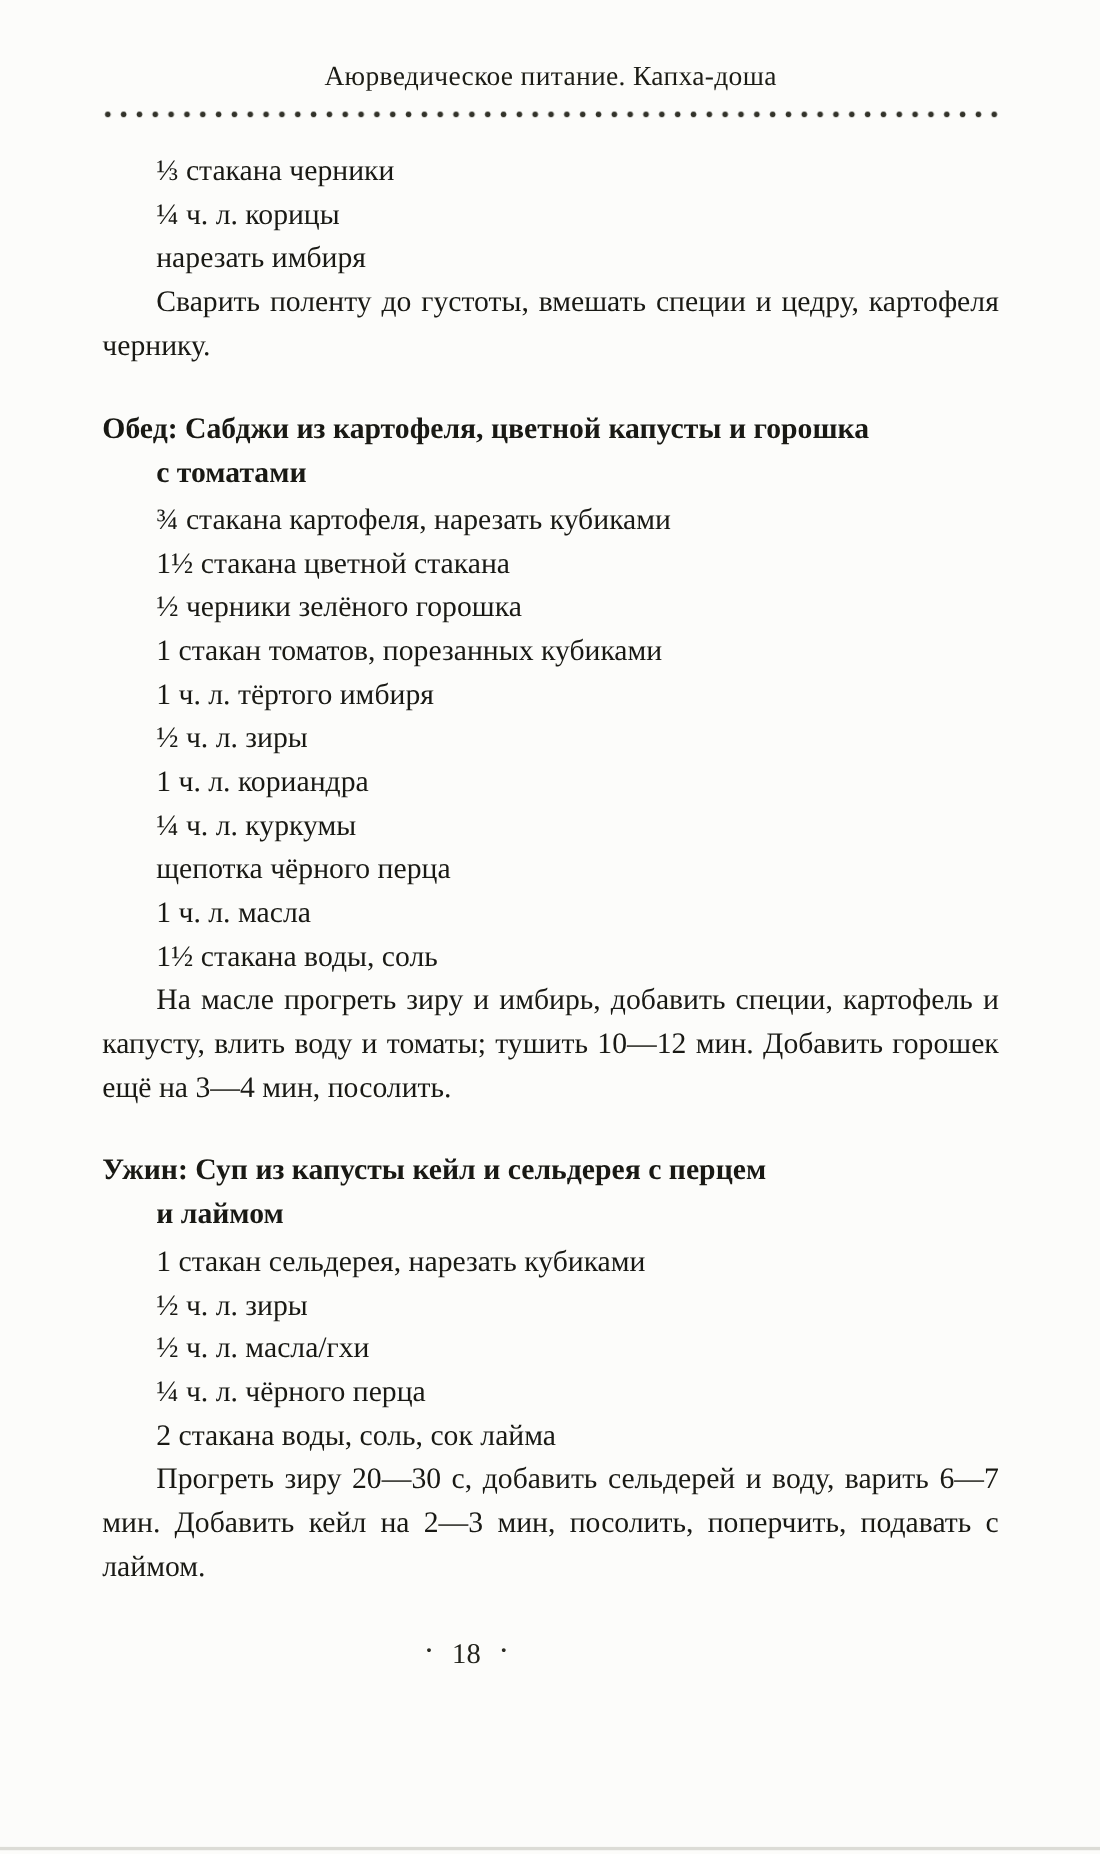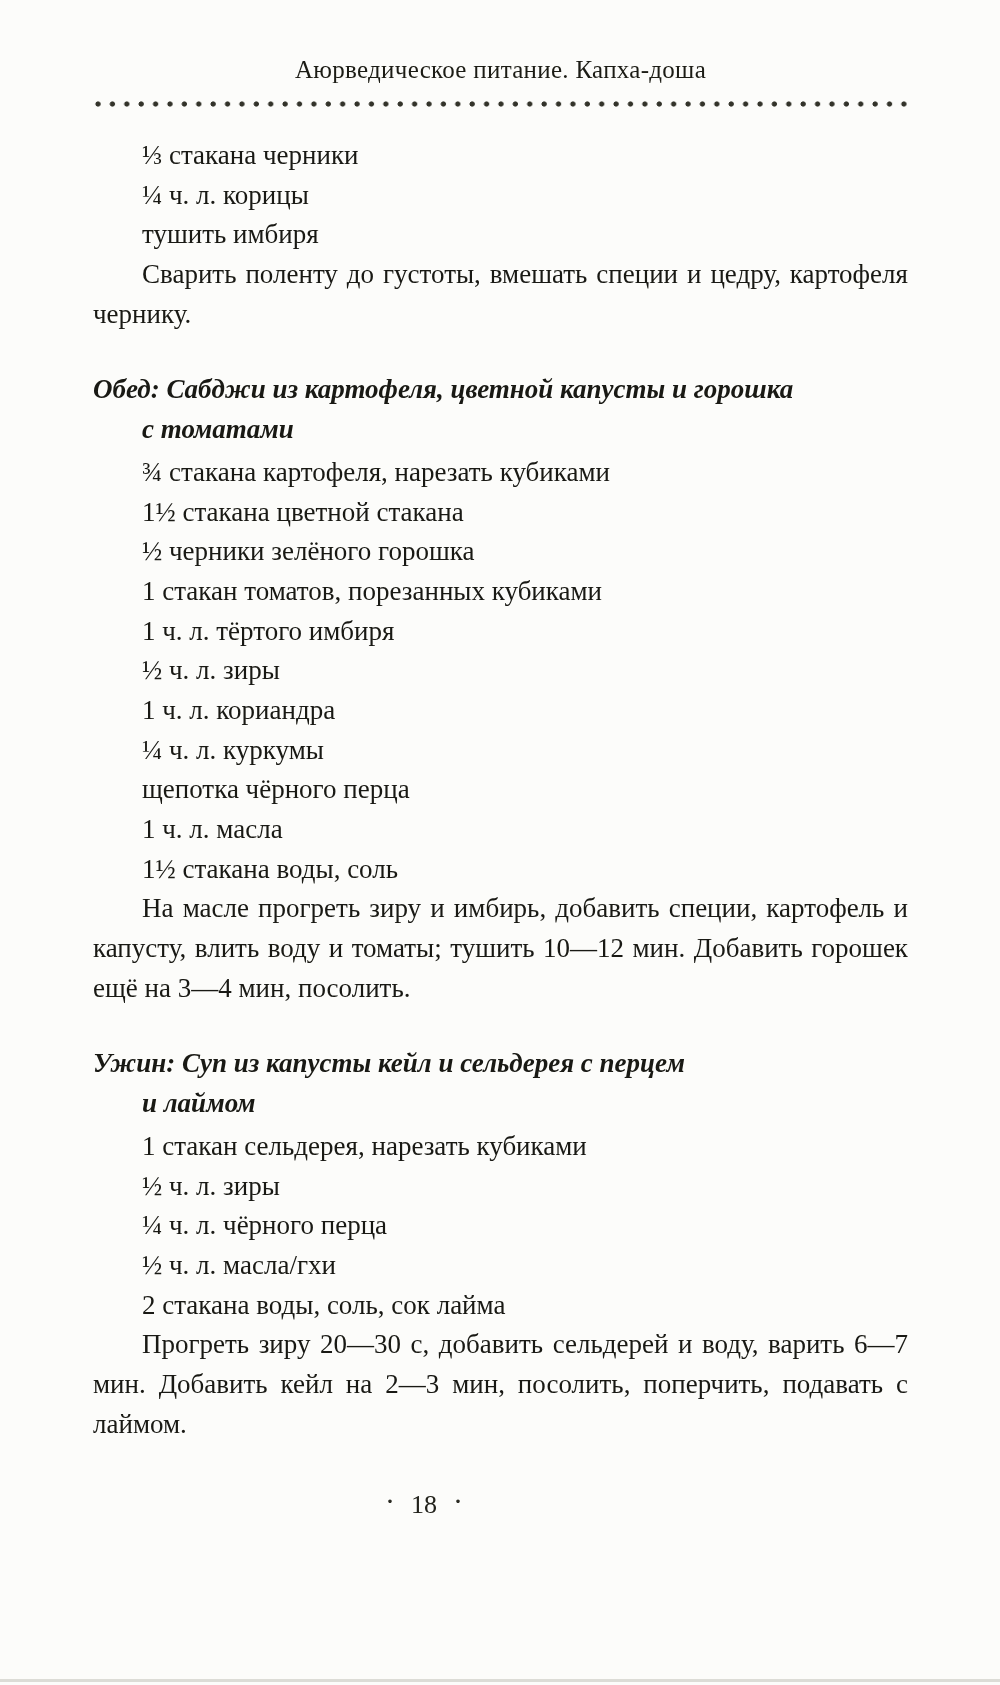--- a/index.html
+++ b/index.html
@@ -33,21 +33,20 @@
   .block { font-size: 27px; line-height: 1.47; }
 
   .ingredient {
     padding-left: 49px;
   }
 
   .heading {
     font-weight: bold;
     margin-top: 36px;
     margin-bottom: 3px;
-    font-style: italic;
   }
   .heading-line.cont { padding-left: 49px; }
 
   .paragraph {
     text-align: justify;
     text-indent: 49px;
   }
 
   .footer {
     position: absolute;
@@ -79,21 +78,21 @@
 <body>
 
 <div class="page">
   <div class="running-header">Аюрведическое питание. Капха-доша</div>
 
   <div class="dotted-separator"></div>
 
   <div>
       <div class="block ingredient">⅓ стакана черники</div>
       <div class="block ingredient">¼ ч. л. корицы</div>
-      <div class="block ingredient">тушить имбиря</div>
+      <div class="block ingredient">нарезать имбиря</div>
       <div class="block paragraph">Сварить поленту до густоты, вмешать специи и цедру, картофеля чернику.</div>
       <div class="block heading">
         <div class="heading-line">Обед: Сабджи из картофеля, цветной капусты и горошка</div>
         <div class="heading-line cont">с томатами</div>
       </div>
       <div class="block ingredient">¾ стакана картофеля, нарезать кубиками</div>
       <div class="block ingredient">1½ стакана цветной стакана</div>
       <div class="block ingredient">½ черники зелёного горошка</div>
       <div class="block ingredient">1 стакан томатов, порезанных кубиками</div>
       <div class="block ingredient">1 ч. л. тёртого имбиря</div>
@@ -103,22 +102,22 @@
       <div class="block ingredient">щепотка чёрного перца</div>
       <div class="block ingredient">1 ч. л. масла</div>
       <div class="block ingredient">1½ стакана воды, соль</div>
       <div class="block paragraph">На масле прогреть зиру и имбирь, добавить специи, картофель и капусту, влить воду и томаты; тушить 10—12 мин. Добавить горошек ещё на 3—4 мин, посолить.</div>
       <div class="block heading">
         <div class="heading-line">Ужин: Суп из капусты кейл и сельдерея с перцем</div>
         <div class="heading-line cont">и лаймом</div>
       </div>
       <div class="block ingredient">1 стакан сельдерея, нарезать кубиками</div>
       <div class="block ingredient">½ ч. л. зиры</div>
+      <div class="block ingredient">½ ч. л. масла/гхи</div>
       <div class="block ingredient">¼ ч. л. чёрного перца</div>
-      <div class="block ingredient">½ ч. л. масла/гхи</div>
       <div class="block ingredient">2 стакана воды, соль, сок лайма</div>
       <div class="block paragraph">Прогреть зиру 20—30 с, добавить сельдерей и воду, варить 6—7 мин. Добавить кейл на 2—3 мин, посолить, поперчить, подавать с лаймом.</div>
     </div>
 </div>
 
 <div class="footer">
   <span class="dot">·</span><span>18</span><span class="dot">·</span>
 </div>
 
 <div class="scan-edge"></div>

